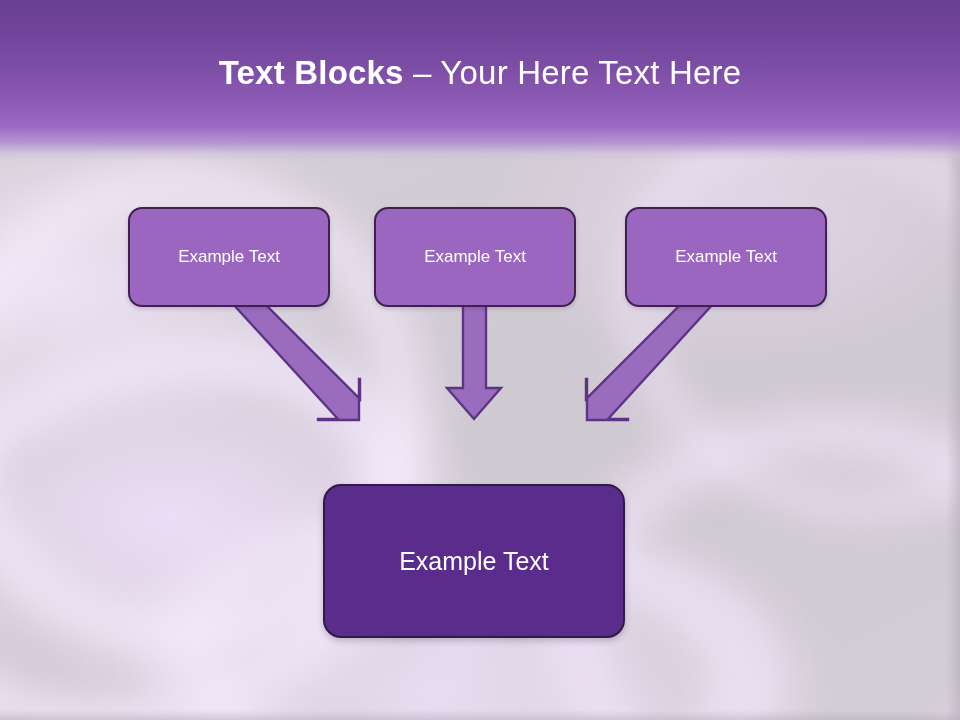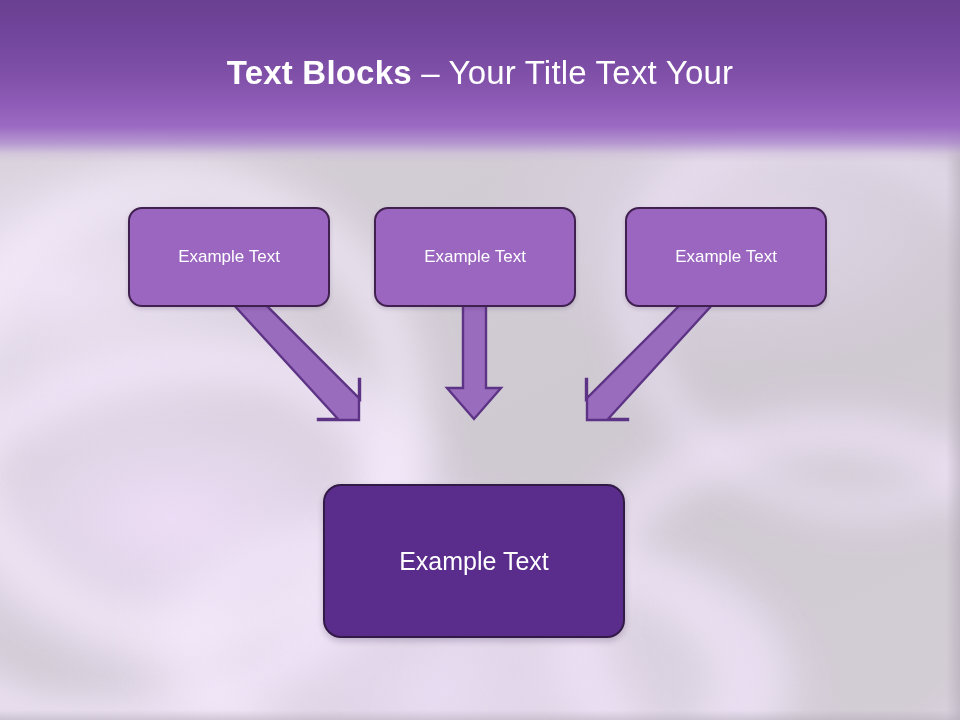--- a/index.html
+++ b/index.html
@@ -170,21 +170,21 @@
   <div class="silk-swirl sw2"></div>
   <div class="silk-swirl sw3"></div>
   <div class="silk-swirl sw4"></div>
   <div class="silk-swirl sw5"></div>
   <div class="silk-swirl sw6"></div>
   <div class="bg-edge-right"></div>
   <div class="bg-edge-bottom"></div>
 
   <div class="header-band"></div>
   <div class="slide-title">
-    <span class="t-bold">Text Blocks</span><span class="t-reg"> – </span><span class="t-reg">Your Title Text Your</span>
+    <span class="t-bold">Text Blocks</span><span class="t-reg"> – </span><span class="t-reg">Your Here Text Here</span>
   </div>
 
   <div class="arrow-layer">
     <svg width="960" height="720" viewBox="0 0 960 720" xmlns="http://www.w3.org/2000/svg">
 
       <polygon class="arrow-shape" points="233,288 249,288 360,399 360,379 359,379 359,420 318,420 318,419 338,419 233,304"></polygon>
 
       <polygon class="arrow-shape" points="463,288 486,288 486,388 501,388 474,419 447,388 463,388"></polygon>
 
       <polygon class="arrow-shape" points="713,288 697,288 586,399 586,379 587,379 587,420 628,420 628,419 608,419 713,304"></polygon>

